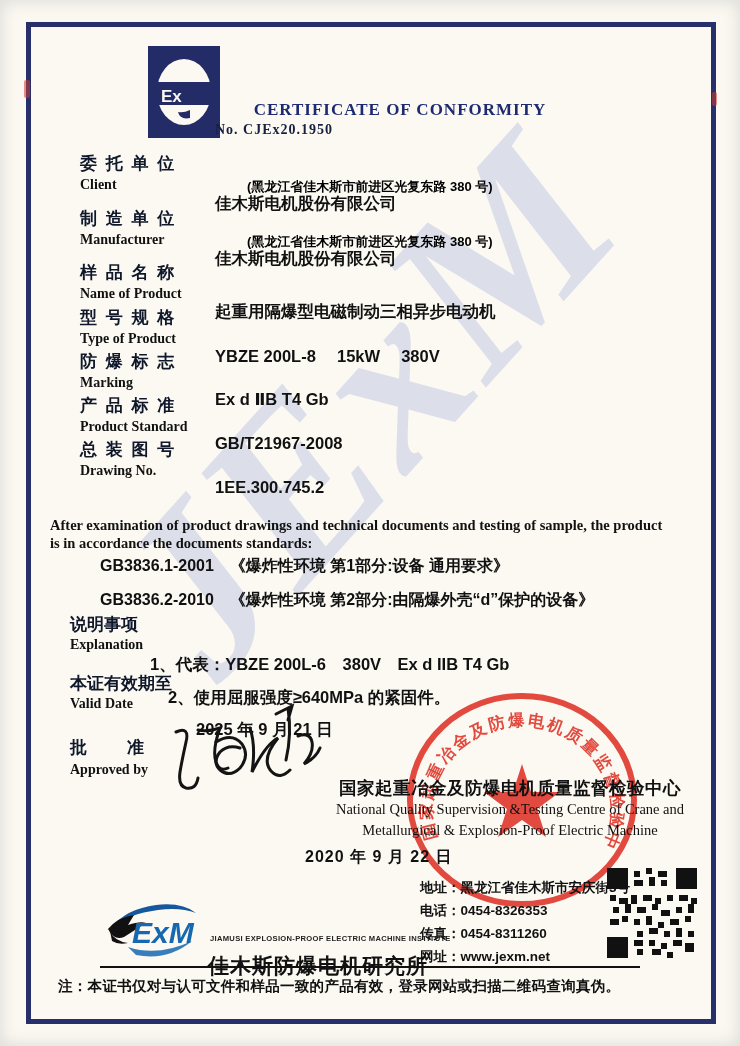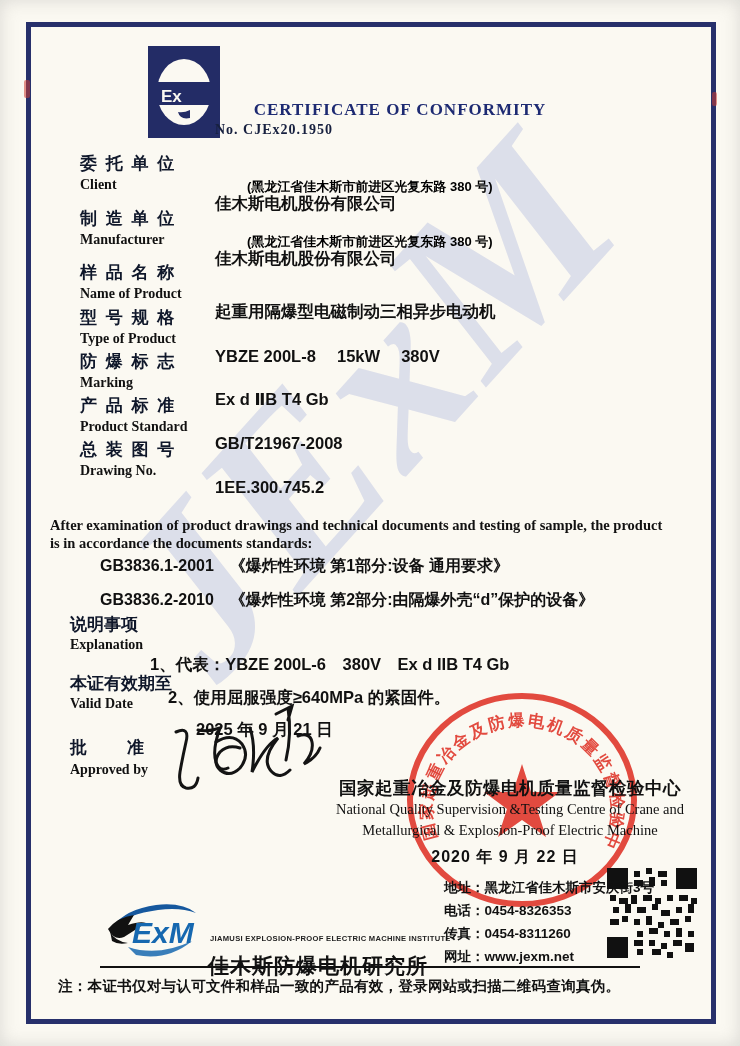--- a/index.html
+++ b/index.html
@@ -48,25 +48,25 @@
   .lab-en{font-family:"Liberation Serif",serif;font-size:14px;font-weight:bold;color:#111;}
   .val{font-size:16.5px;font-weight:bold;color:#111;white-space:nowrap;margin-top:40px;}
   .note-sm{font-size:13px;font-weight:bold;color:#000000;white-space:nowrap;margin-left:32px;}
   
   .stmt-cn{font-size:16.5px;font-weight:bold;color:#111;letter-spacing:.5px;}
   .stmt-en{font-family:"Liberation Serif",serif;font-size:14.5px;font-weight:bold;color:#111;}
   .standard{font-size:16px;font-weight:bold;color:#111;}
   
   .org-cn{font-size:17.5px;font-weight:bold;color:#111;text-align:center;letter-spacing:.5px;}
   .org-en{font-family:"Liberation Serif",serif;font-size:14.5px;font-weight:normal;color:#111;text-align:center;}
-  .org-date{font-size:16px;font-weight:bold;color:#111;text-align:center;letter-spacing:1px;}
+  .org-date{font-size:16px;font-weight:bold;color:#111;letter-spacing:1px;}
   
   .inst-cn{font-size:21px;font-weight:bold;color:#111;letter-spacing:1px;}
   .inst-en{font-size:7.6px;font-weight:bold;color:#222;letter-spacing:.3px;}
-  .contact-line{font-size:13.5px;font-weight:bold;color:#111;line-height:23px;white-space:nowrap;margin-left:24px;}
+  .contact-line{font-size:13.5px;font-weight:bold;color:#111;line-height:23px;white-space:nowrap;}
   .divider{position:absolute;left:100px;top:966px;width:540px;height:2px;background:#111;z-index:2;}
   .bottom-note{left:58px;top:977px;width:624px;text-align:left;font-size:14.5px;font-weight:bold;color:#111;letter-spacing:.3px;}
   .edge-mark{position:absolute;background:rgba(205,60,50,.55);z-index:3;border-radius:2px;}
 </style>
 </head>
 <body>
 
 <div class="page">
 
   <div class="watermark">JExM</div>

